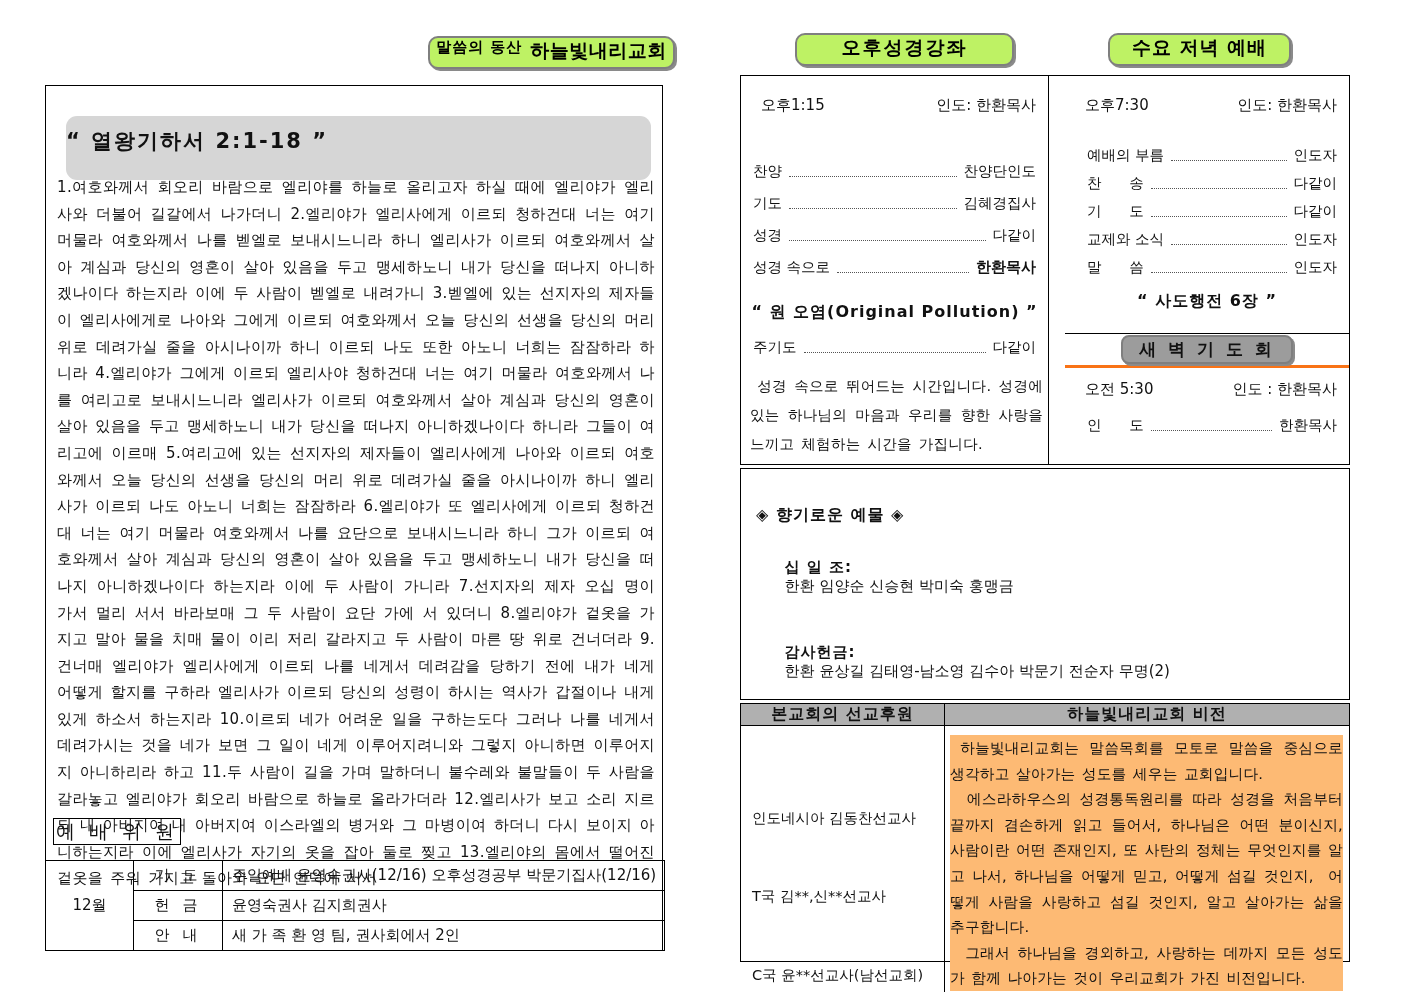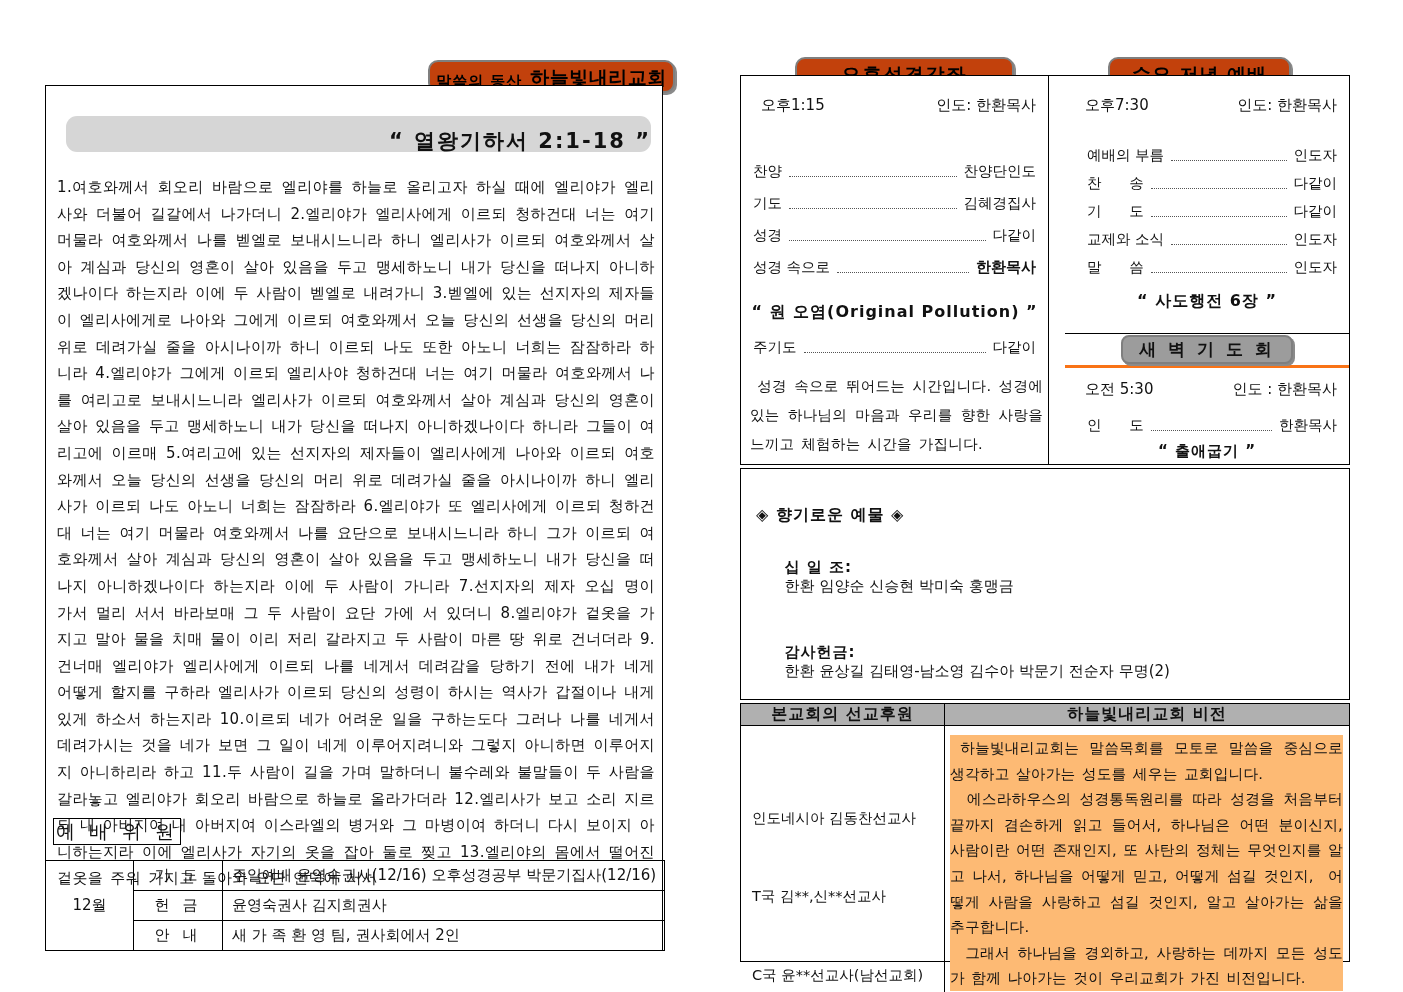--- a/index.html
+++ b/index.html
@@ -1,33 +1,33 @@
 <!DOCTYPE html>
 <html lang="ko"><head>
 <meta charset="utf-8">
 <style>
   * { margin:0; padding:0; box-sizing:border-box; }
   html,body { background:#fff; }
   body { font-family:"DejaVu Sans", sans-serif; color:#111; }
   .canvas { position:relative; width:1403px; height:992px; background:#ffffff; overflow:hidden; }
 
   
-  .badge { position:absolute; background:#c2410c; border:2px solid #7f7f7f;
+  .badge { position:absolute; background:#bef264; border:2px solid #7f7f7f;
            border-radius:10px; text-align:center; font-weight:bold; color:#000;
-           box-shadow:2px 2px 0 #8a8a8a; display:flex; align-items:flex-end; justify-content:center;margin-top:24px; }
+           box-shadow:2px 2px 0 #8a8a8a; display:flex; align-items:flex-start; justify-content:center; }
 
   
   .page-left { position:absolute; left:45px; top:85px; width:618px; height:866px;
                border:1px solid #000; background:#fff; }
   .church-badge { left:428px; top:36px; width:247px; height:33px; gap:8px; }
   .church-badge .small { font-size:15px; letter-spacing:1px; }
   .church-badge .big   { font-size:19px; letter-spacing:0.5px; }
 
-  .title-bar { position:absolute; left:20px; top:30px; width:585px; height:36px;
-               background:#d6d6d6; border-radius:11px; text-align:right;
+  .title-bar { position:absolute; left:20px; top:30px; width:585px; height:64px;
+               background:#d6d6d6; border-radius:11px; text-align:left;
                font-size:21px; font-weight:bold; line-height:50px; letter-spacing:2px; }
 
   .scripture { position:absolute; left:11px; right:7px; top:88px;
                font-size:15px; line-height:26.6px; letter-spacing:0.4px; word-spacing:2px;
                text-align:justify; }
 
   .committee-label-box { position:absolute; left:7px; top:732px; width:128px; height:27px;
                border:1px solid #000; text-align:center; line-height:25px;
                font-size:19px; letter-spacing:4px; }
 
@@ -219,21 +219,20 @@
           <span class="time">오전 5:30</span>
           <span>인도 : 한환목사</span>
         </div>
         <div class="ord-list dawn-items" style="left:22px;right:12px;">
           <div class="ord-row">
             <span class="ord-label">인      도</span>
             <span class="leader"></span>
             <span class="ord-value">한환목사</span>
           </div>
         </div>
-        <div class="center-title" style="top:74px;font-size:15px;">“ 출애굽기 ”</div>
       </div>
     </div>
   </div>
 
   <div class="offerings-box">
     <div class="off-title">◈ 향기로운 예물 ◈</div>
     <div class="off-row">
       <b>십 일 조:</b>
       <span>한환 임양순 신승현 박미숙 홍맹금</span>
     </div>

